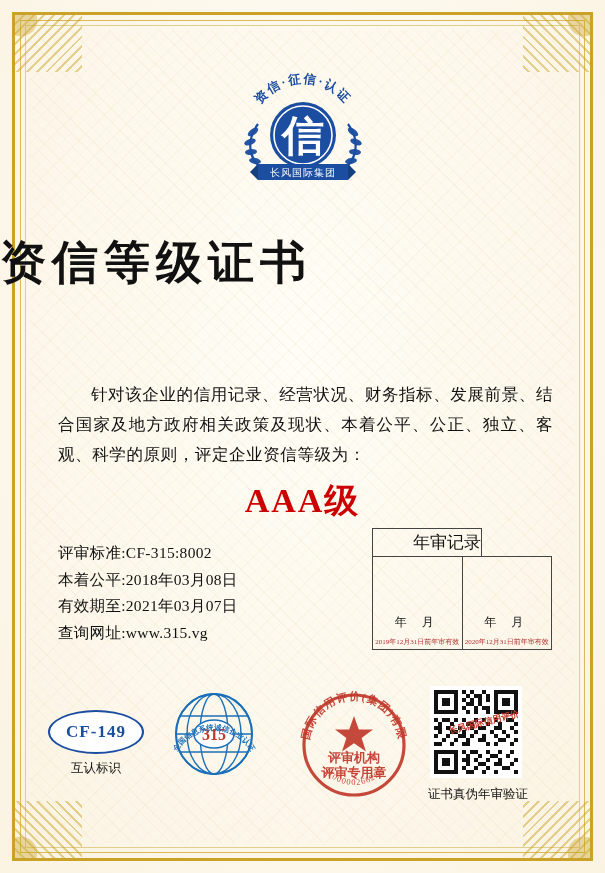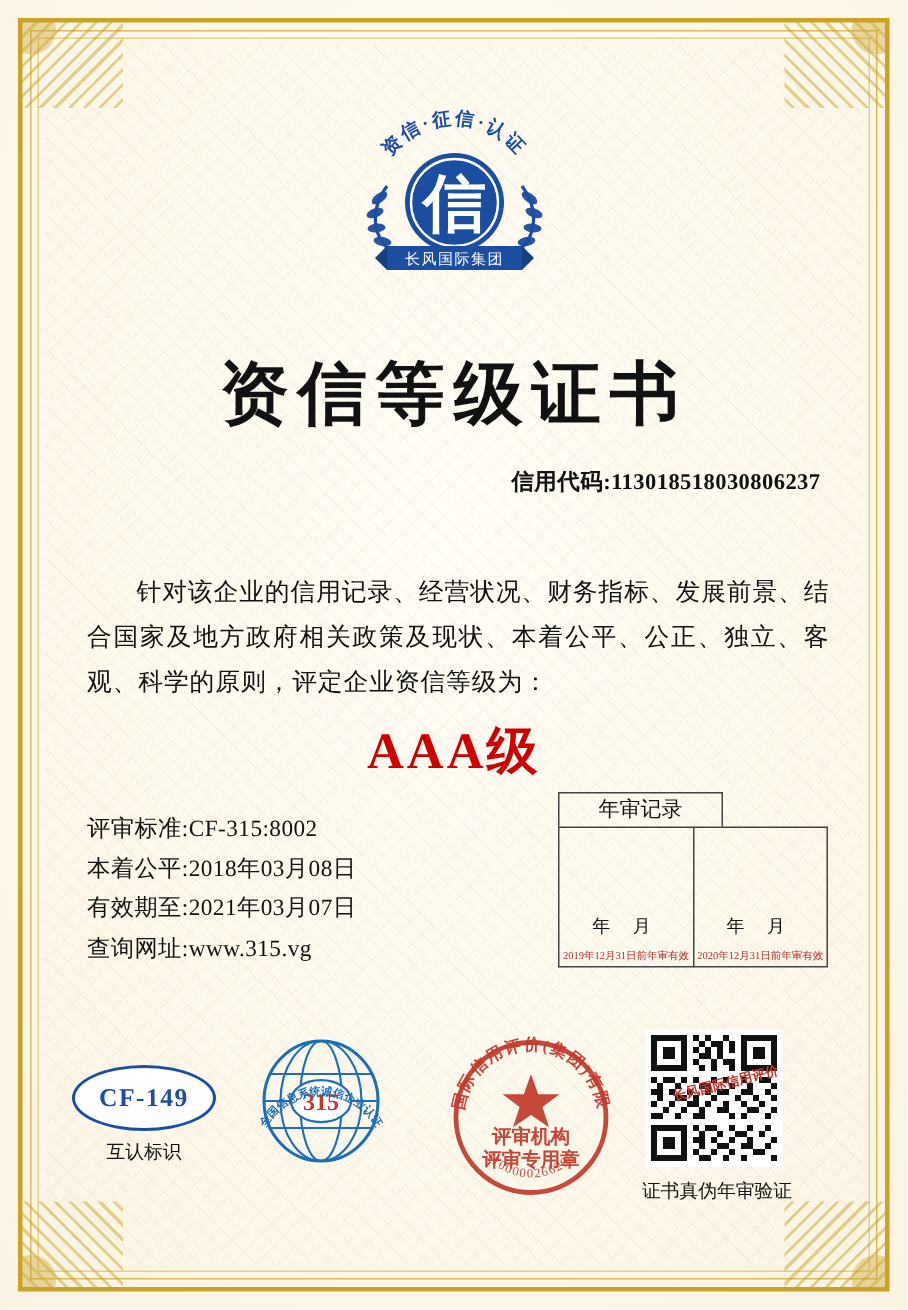--- a/index.html
+++ b/index.html
@@ -59,21 +59,20 @@
   
   .logo{
     position:absolute;left:50%;top:72px;transform:translateX(-50%);
     width:150px;height:122px;
   }
   .logo svg{display:block;}
 
   
   .title{
     position:absolute;left:0;right:0;top:232px;
-    text-align:center;
     font-family:"Liberation Serif",serif;
     font-weight:bold;
     font-size:46px;
     letter-spacing:6px;
     color:#111;
   }
   .credit-code{
     position:absolute;right:58px;top:312px;
     font-size:15px;color:#111;font-weight:bold;
     letter-spacing:.3px;
@@ -105,21 +104,21 @@
     font-size:15.5px;line-height:26.5px;color:#111;
     letter-spacing:.3px;
   }
   .info div{white-space:nowrap;}
 
   
   .review{
     position:absolute;left:372px;top:528px;width:180px;
   }
   .review-title{
-    font-size:14px;color:#111;text-align:center;
+    font-size:17px;color:#111;text-align:right;
     border:1px solid #444;border-bottom:none;
     padding:2px 0 2px 0;
     background:transparent;
     width:110px;
     box-sizing:border-box;
   }
   .review-head{
     display:flex;
   }
   .review-box{
@@ -219,21 +218,20 @@
 
         <rect x="30" y="92" width="90" height="16" fill="#1b4da0"></rect>
         <polygon points="30,92 22,100 30,108" fill="#15407f"></polygon>
         <polygon points="120,92 128,100 120,108" fill="#15407f"></polygon>
         <text x="75" y="104" text-anchor="middle" font-size="10" font-family="Liberation Serif, serif" fill="#ffffff" letter-spacing="1">长风国际集团</text>
       </svg>
     </div>
 
     <div class="title">资信等级证书</div>
 
-    <div class="credit-code">信用代码:113018518030806237</div>
 
 
     <div class="para">针对该企业的信用记录、经营状况、财务指标、发展前景、结合国家及地方政府相关政策及现状、本着公平、公正、独立、客观、科学的原则，评定企业资信等级为：</div>
 
     <div class="grade">AAA级</div>
 
     <div class="info">
       <div>评审标准:CF-315:8002</div>
       <div>本着公平:2018年03月08日</div>
       <div>有效期至:2021年03月07日</div>

